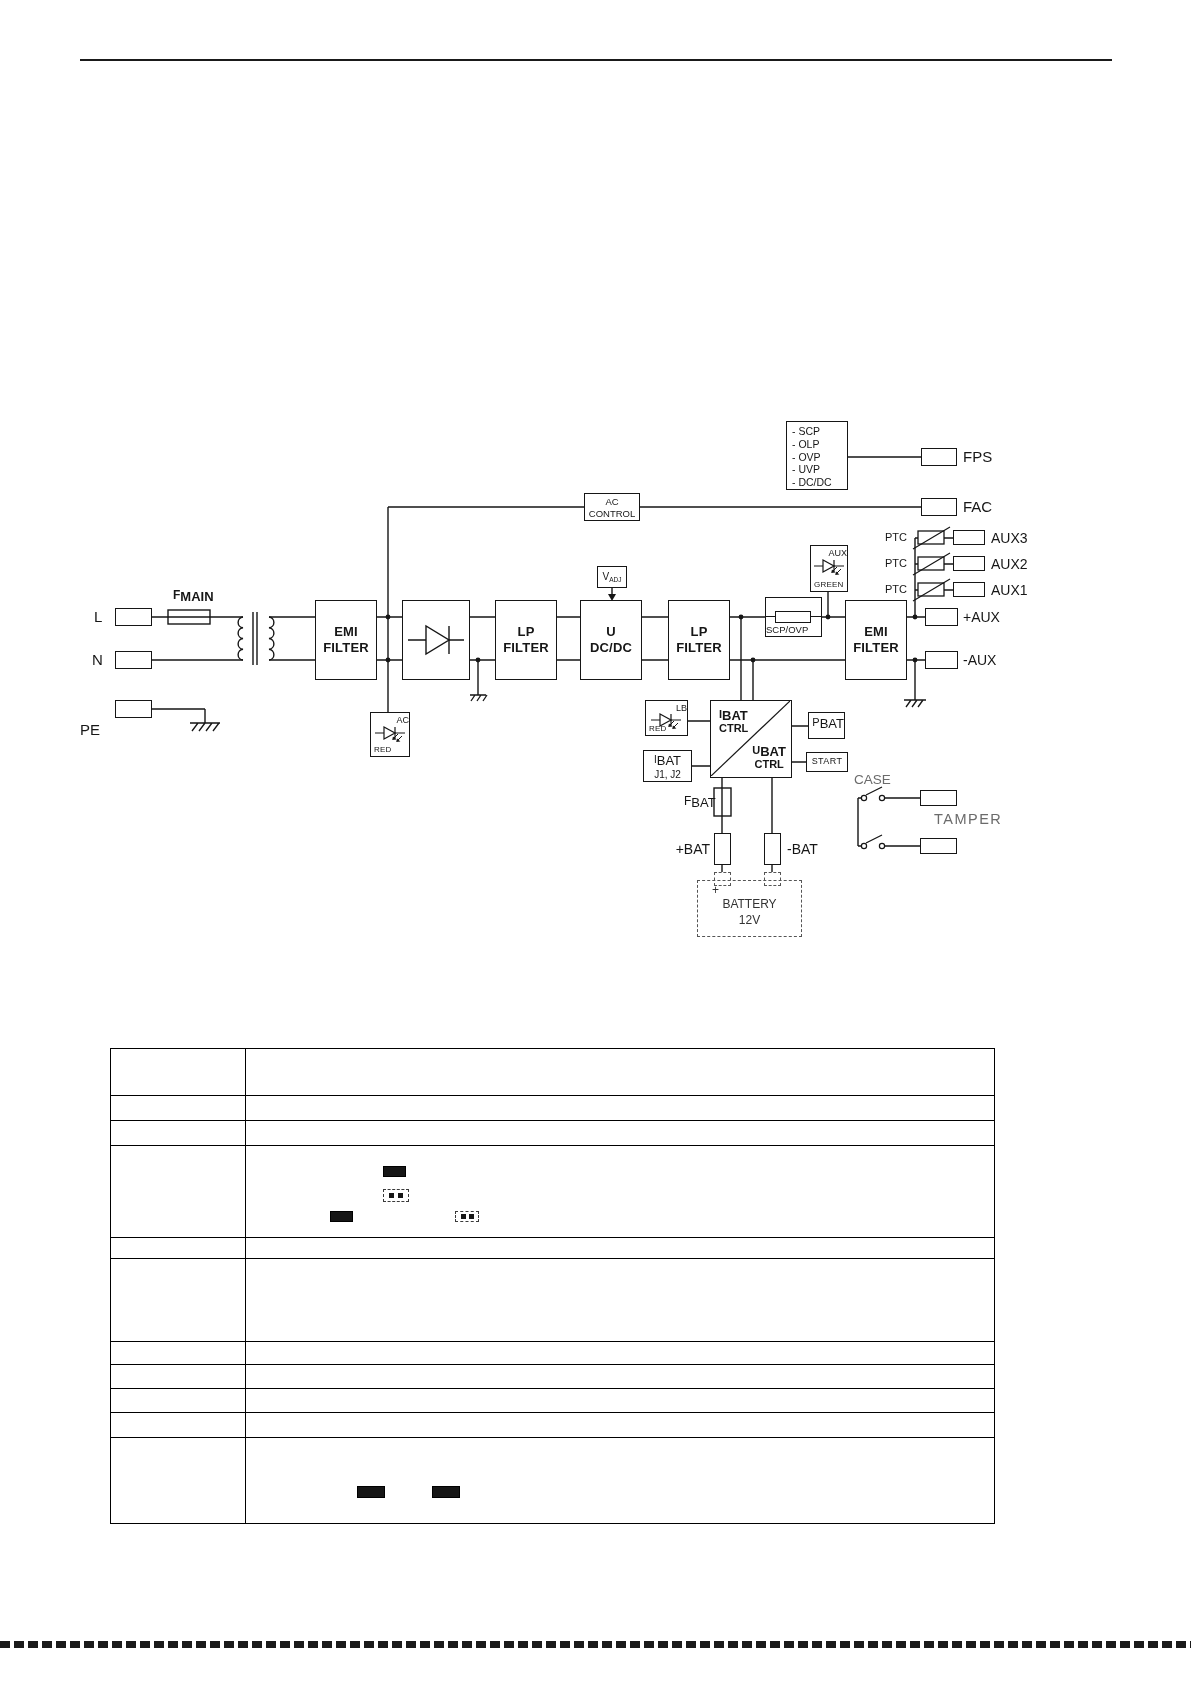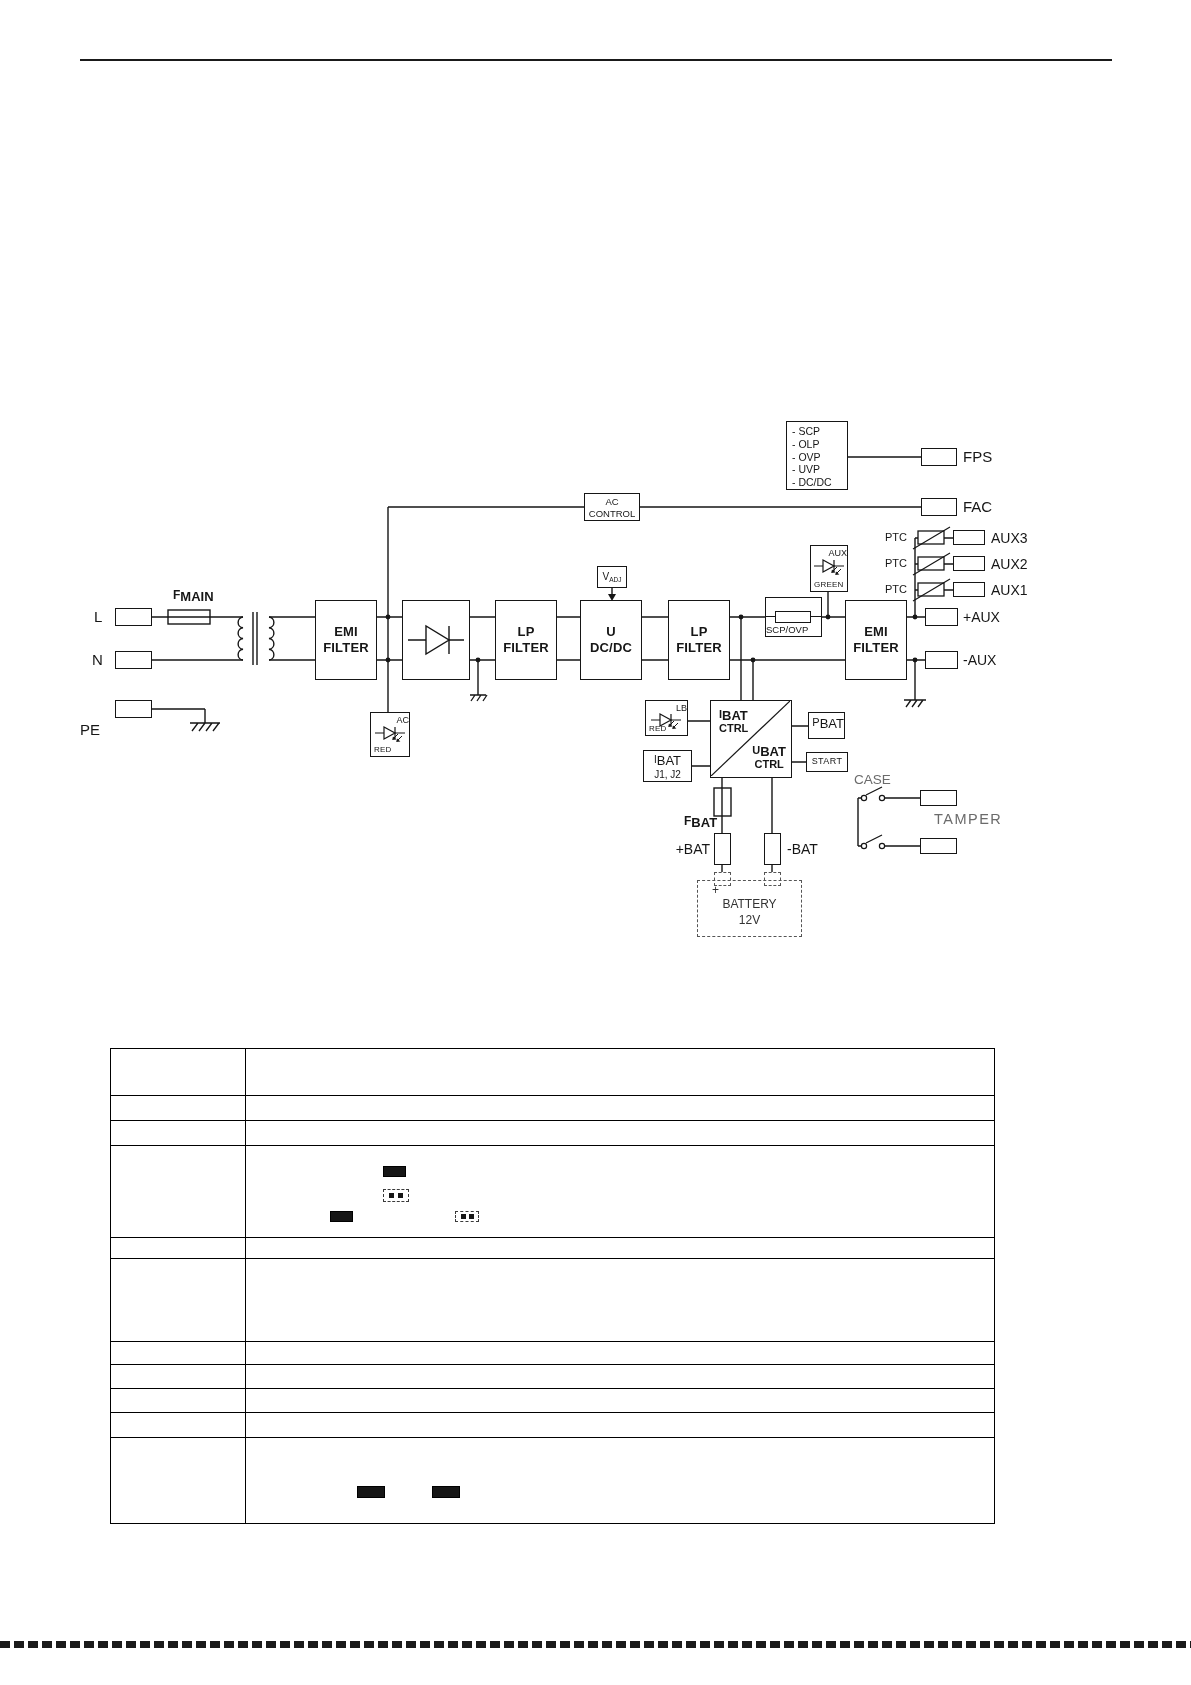--- a/index.html
+++ b/index.html
@@ -268,21 +268,21 @@
 
   <div class="a smallbox" style="left:808px; top:712px; width:37px; height:27px; text-align:right; font-size:11px; line-height:19px;"><span>P</span><sub class="s">BAT</sub></div>
 
   <div class="a smallbox" style="left:806px; top:752px; width:42px; height:20px; text-align:center; font-size:9px; line-height:17px; letter-spacing:.4px;">START</div>
 
   <div class="a smallbox" style="left:643px; top:750px; width:49px; height:32px; text-align:center; font-size:10px; line-height:13.5px; padding-top:2px;">
     <div><span>I</span><sub class="s">BAT</sub></div>
     <div>J1, J2</div>
   </div>
 
-  <div class="a lbl" style="left:684px; top:792px; font-size:12px; font-weight:700;margin-top:20px;"><span>F</span><sub class="s">BAT</sub></div>
+  <div class="a lbl" style="left:684px; top:792px; font-size:12px; font-weight:400;"><span>F</span><sub class="s">BAT</sub></div>
 
   <div class="a lbl" style="left:666px; top:840px; width:44px; text-align:right;">+BAT</div>
   <div class="a term" style="left:714px; top:833px; width:17px; height:32px;"></div>
   <div class="a term" style="left:764px; top:833px; width:17px; height:32px;"></div>
   <div class="a lbl" style="left:787px; top:840px;">-BAT</div>
 
   <div class="a" style="left:714px; top:872px; width:17px; height:14px; border:1.2px dashed #555; background:#fff;"></div>
   <div class="a" style="left:764px; top:872px; width:17px; height:14px; border:1.2px dashed #555; background:#fff;"></div>
   <div class="a" style="left:697px; top:880px; width:105px; height:57px; border:1.2px dashed #555; color:#333;">
     <div class="a" style="left:14px; top:2px; font-size:12px;">+</div>

